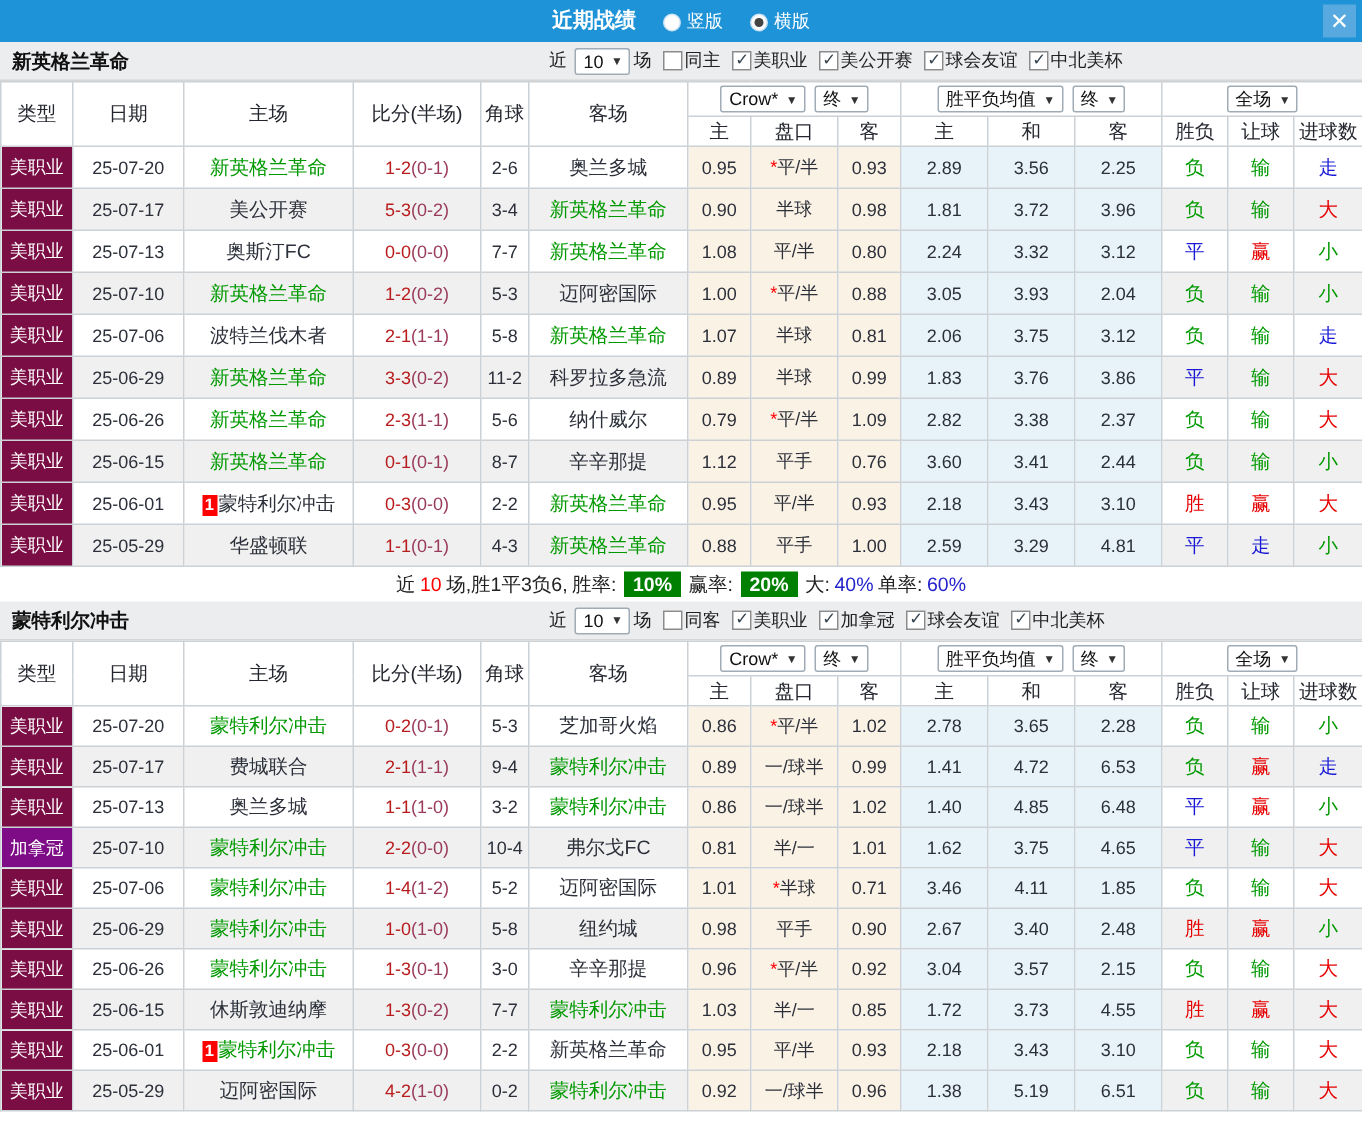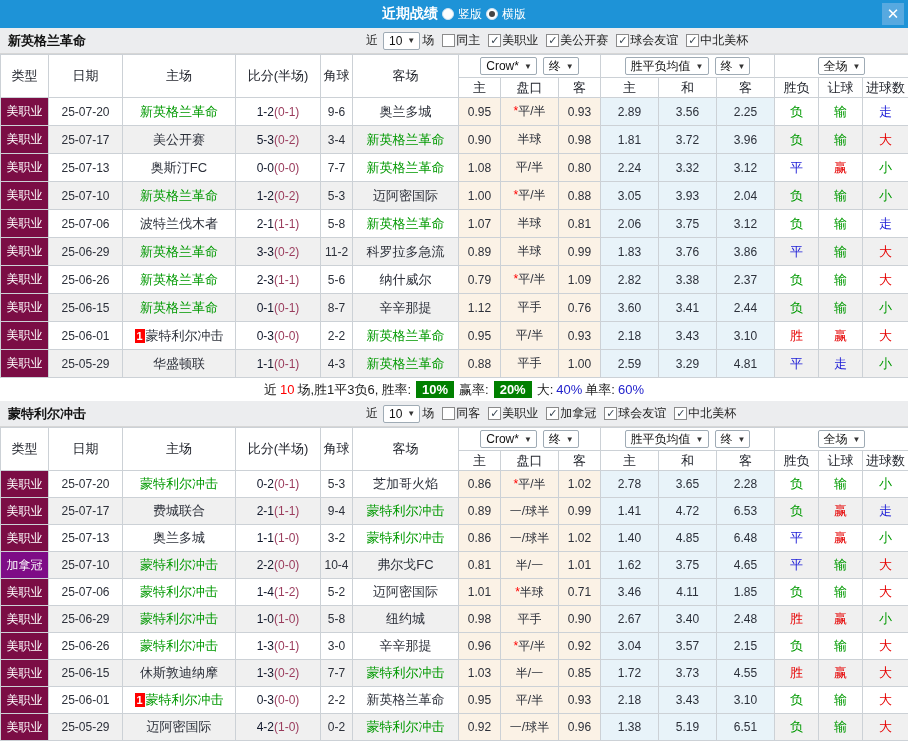--- a/index.html
+++ b/index.html
@@ -1,20 +1,20 @@
 <!DOCTYPE html>
 <html><head>
 <meta charset="utf-8">
 <style>
   * { box-sizing: border-box; margin: 0; padding: 0; }
   html,body { width: 908px; height: 752px; overflow: hidden; background: #fff;
     font-family: "Liberation Sans", "DejaVu Sans", sans-serif; }
   .titlebar { height: 28px; background: #1e93d7; position: relative; display: flex;
     align-items: center; justify-content: center; color: #fff; }
-  .title-group { display: flex; align-items: center; gap: 4px; }
+  .title-group { display: flex; align-items: flex-end; gap: 18px; }
   .win-title { font-size: 14px; font-weight: bold; }
   .rdo { display: inline-flex; align-items: center; gap: 4px; font-size: 12px; cursor: pointer; }
   .rdot { width: 12px; height: 12px; border-radius: 50%; background: #fdfdfd; border: 1px solid #cfe3f2;
     display: inline-flex; align-items: center; justify-content: center; }
   .rdot .dot { width: 6px; height: 6px; border-radius: 50%; background: #444; }
   .closebtn { position: absolute; right: 4px; top: 3px; width: 22px; height: 22px; background: #57a9e0;
     color: #fff; font-size: 15px; font-weight: bold; display: flex; align-items: center;
     justify-content: center; cursor: pointer; }
   .secbar { height: 26px; background: #ecedef; border-bottom: 1px solid #d6d6d6; display: flex;
     align-items: center; position: relative; }
@@ -34,21 +34,21 @@
   th, td { border: 1px solid #ccd1d6; text-align: center; overflow: hidden; white-space: nowrap; }
   thead th { font-weight: normal; color: #23262e; background: #fff; font-size: 13px; }
   tr.ha th { height: 23px; }
   tr.hb th { height: 20px; }
   .selrow { display: flex; align-items: center; justify-content: center; gap: 6px; }
   tbody td { font-size: 12px; color: #2c303a; }
   .t1 tbody td { height: 28px; }
   .t2 tbody td { height: 27px; }
   td.type { color: #fff; font-size: 12px; }
   td.teamcell { font-size: 13px; color: #2c303a; }
-  td.score .full { color: #0f172a; }
+  td.score .full { color: #b91c1c; }
   td.score .half { color: #9a3b5c; }
   td.o1 { background: #fbf2e6; }
   td.o2 { background: #e8f3f9; }
   td.res { font-size: 13px; }
   tbody tr:nth-child(even) td.pl { background: #f0f0f0; }
   .star { color: #f00; }
   .rc { display: inline-block; background: #f00; color: #fff; font-size: 11px; font-weight: bold;
     width: 10px; height: 14px; line-height: 14px; margin-right: 1px; }
   .summary { height: 23px; display: flex; align-items: center; justify-content: center; gap: 3px;
     font-size: 13px; color: #222; background: #fff; }
@@ -191,21 +191,21 @@
         <th>进球数</th>
       </tr>
     </thead>
     <tbody>
 
         <tr>
           <td class="type" style="background: rgb(123, 13, 69);">美职业</td>
           <td class="pl">25-07-20</td>
           <td class="pl teamcell"><span style="color: rgb(0, 153, 0);">新英格兰革命</span></td>
           <td class="pl score"><span class="full">1-2</span><span class="half">(0-1)</span></td>
-          <td class="pl">9-6</td>
+          <td class="pl">2-6</td>
           <td class="pl teamcell"><span>奥兰多城</span></td>
           <td class="o1">0.95</td>
           <td class="o1"><span class="star">*</span><span>平/半</span></td>
           <td class="o1">0.93</td>
           <td class="o2">2.89</td>
           <td class="o2">3.56</td>
           <td class="o2">2.25</td>
           <td class="pl res" style="color: rgb(0, 153, 0);">负</td>
           <td class="pl res" style="color: rgb(0, 153, 0);">输</td>
           <td class="pl res" style="color: rgb(26, 26, 214);">走</td>

